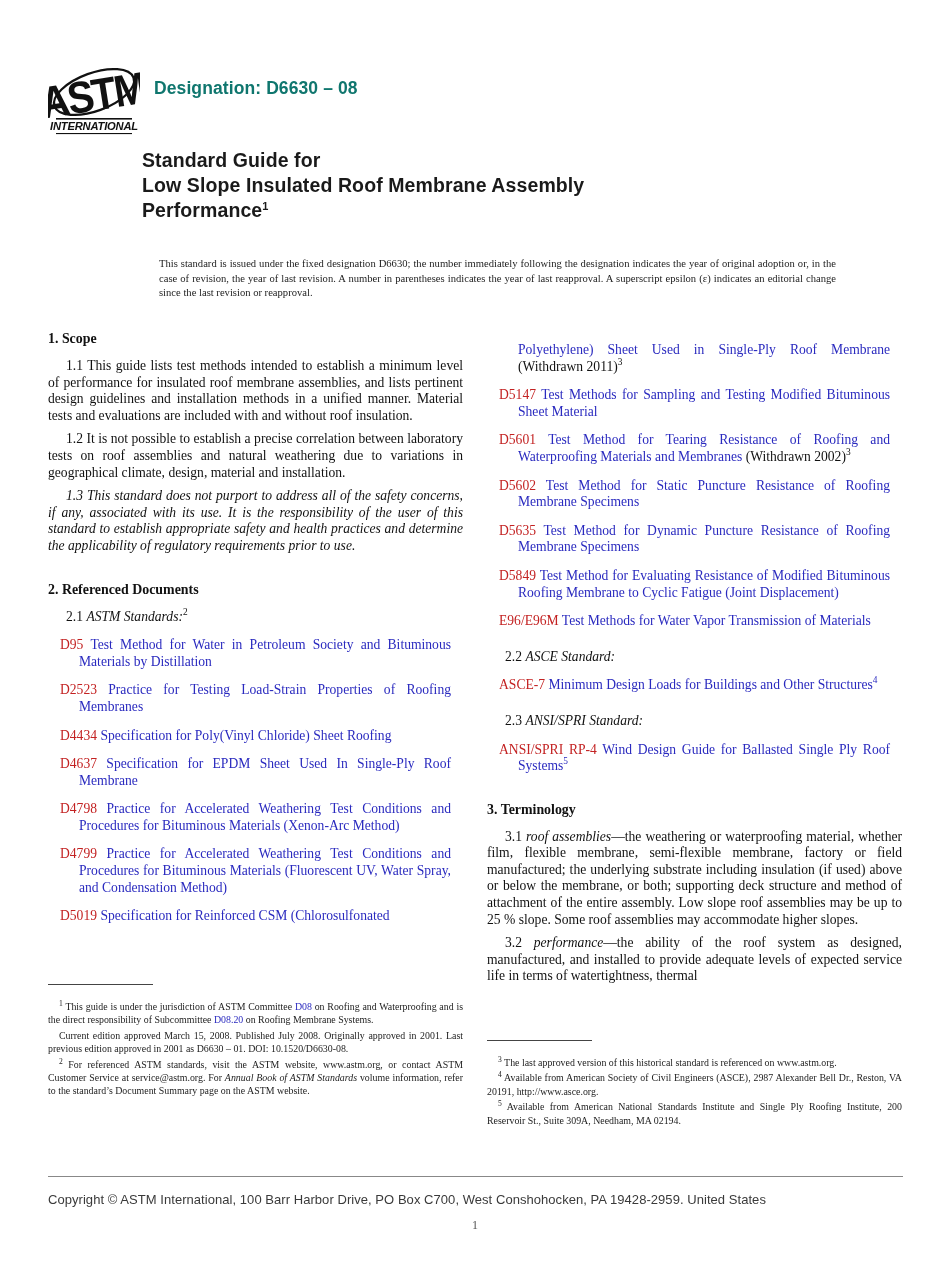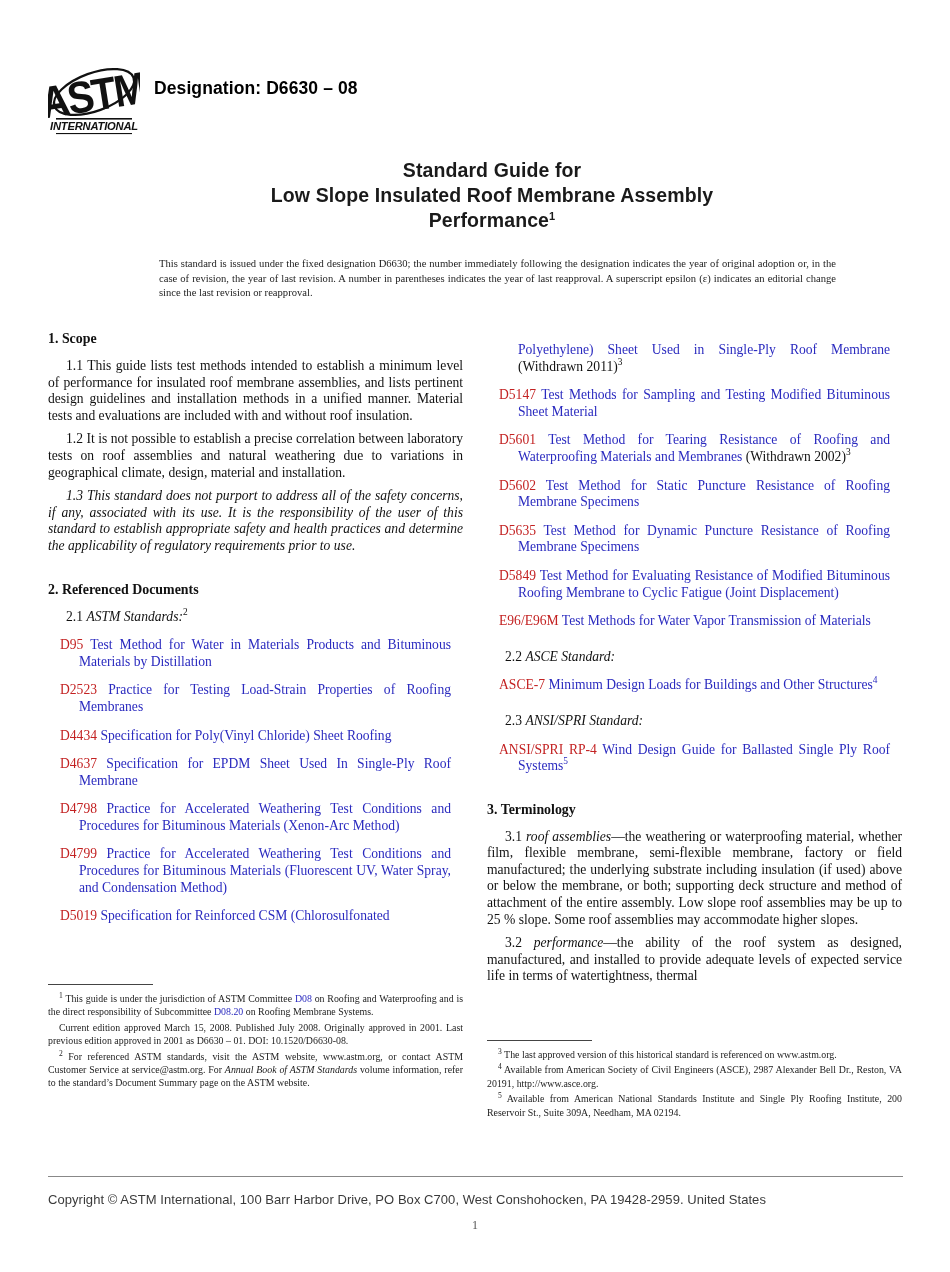--- a/index.html
+++ b/index.html
@@ -26,33 +26,32 @@
   .logo-box {
     width: 92px; height: 80px;
     position: relative;
     flex: none;
   }
   .logo-svg { display:block; }
   .designation {
     font-family: "Liberation Sans", "DejaVu Sans", sans-serif;
     font-weight: bold;
     font-size: 17.5px;
-    color: #000000;
+    color: #0f766e;
     margin-left: 14px;
     margin-top: 20px;
     letter-spacing: 0.1px;
     white-space: nowrap;
   }
 
   
   .title-block {
     position: absolute;
-    left: 142px; top: 158px;
+    left: 142px; top: 148px;
     width: 700px;
-    text-align: center;
   }
   .title-block .tline {
     font-family: "Liberation Sans", "DejaVu Sans", sans-serif;
     font-weight: bold;
     font-size: 19.5px;
     line-height: 25px;
     color: #1a1a1a;
     letter-spacing: 0.1px;
   }
   .title-block sup { font-size: 11px; vertical-align: super; line-height: 0; }
@@ -127,20 +126,21 @@
     border-top: 0.8px solid #444;
     height: 0;
   }
   .footnotes {
     position: absolute;
     width: 415px;
     font-size: 9.9px;
     line-height: 13.4px;
     text-align: justify;
     color: #1c1c1c;
+    margin-top: 8px;
   }
   .footnotes .fitem { margin: 0; text-indent: 11px; padding-top: 2px; }
   .footnotes .fitem:first-child { padding-top: 4px; }
   .footnotes sup { font-size: 7.6px; vertical-align: super; line-height: 0; }
   .link-blue { color: #2A2ABF; }
   .it { font-style: italic; }
 
   
   .botrule {
     position: absolute;
@@ -206,21 +206,21 @@
     <h2 class="sec">1.  Scope</h2>
     <p class="p">1.1 This guide lists test methods intended to establish a minimum level of performance for insulated roof membrane assemblies, and lists pertinent design guidelines and installation methods in a unified manner. Material tests and evaluations are included with and without roof insulation.</p>
     <p class="p">1.2 It is not possible to establish a precise correlation between laboratory tests on roof assemblies and natural weathering due to variations in geographical climate, design, material and installation.</p>
     <p class="p italic">1.3 This standard does not purport to address all of the safety concerns, if any, associated with its use. It is the responsibility of the user of this standard to establish appropriate safety and health practices and determine the applicability of regulatory requirements prior to use.</p>
 
     <h2 class="sec">2.  Referenced Documents</h2>
 
     <p class="subhead"><span>2.1</span>&nbsp;<span class="it">ASTM Standards:</span><sup class="fn">2</sup></p>
 
     <div>
-      <p class="ref"><span class="ref-code">D95</span> <span class="ref-title">Test Method for Water in Materials Products and Bituminous Materials by Distillation</span></p>
+      <p class="ref"><span class="ref-code">D95</span> <span class="ref-title">Test Method for Water in Petroleum Society and Bituminous Materials by Distillation</span></p>
       <p class="ref"><span class="ref-code">D2523</span> <span class="ref-title">Practice for Testing Load-Strain Properties of Roofing Membranes</span></p>
       <p class="ref"><span class="ref-code">D4434</span> <span class="ref-title">Specification for Poly(Vinyl Chloride) Sheet Roofing</span></p>
       <p class="ref"><span class="ref-code">D4637</span> <span class="ref-title">Specification for EPDM Sheet Used In Single-Ply Roof Membrane</span></p>
       <p class="ref"><span class="ref-code">D4798</span> <span class="ref-title">Practice for Accelerated Weathering Test Conditions and Procedures for Bituminous Materials (Xenon-Arc Method)</span></p>
       <p class="ref"><span class="ref-code">D4799</span> <span class="ref-title">Practice for Accelerated Weathering Test Conditions and Procedures for Bituminous Materials (Fluorescent UV, Water Spray, and Condensation Method)</span></p>
       <p class="ref"><span class="ref-code">D5019</span> <span class="ref-title">Specification for Reinforced CSM (Chlorosulfonated</span></p>
     </div>
   </div>
 
   <div class="col col-right">

